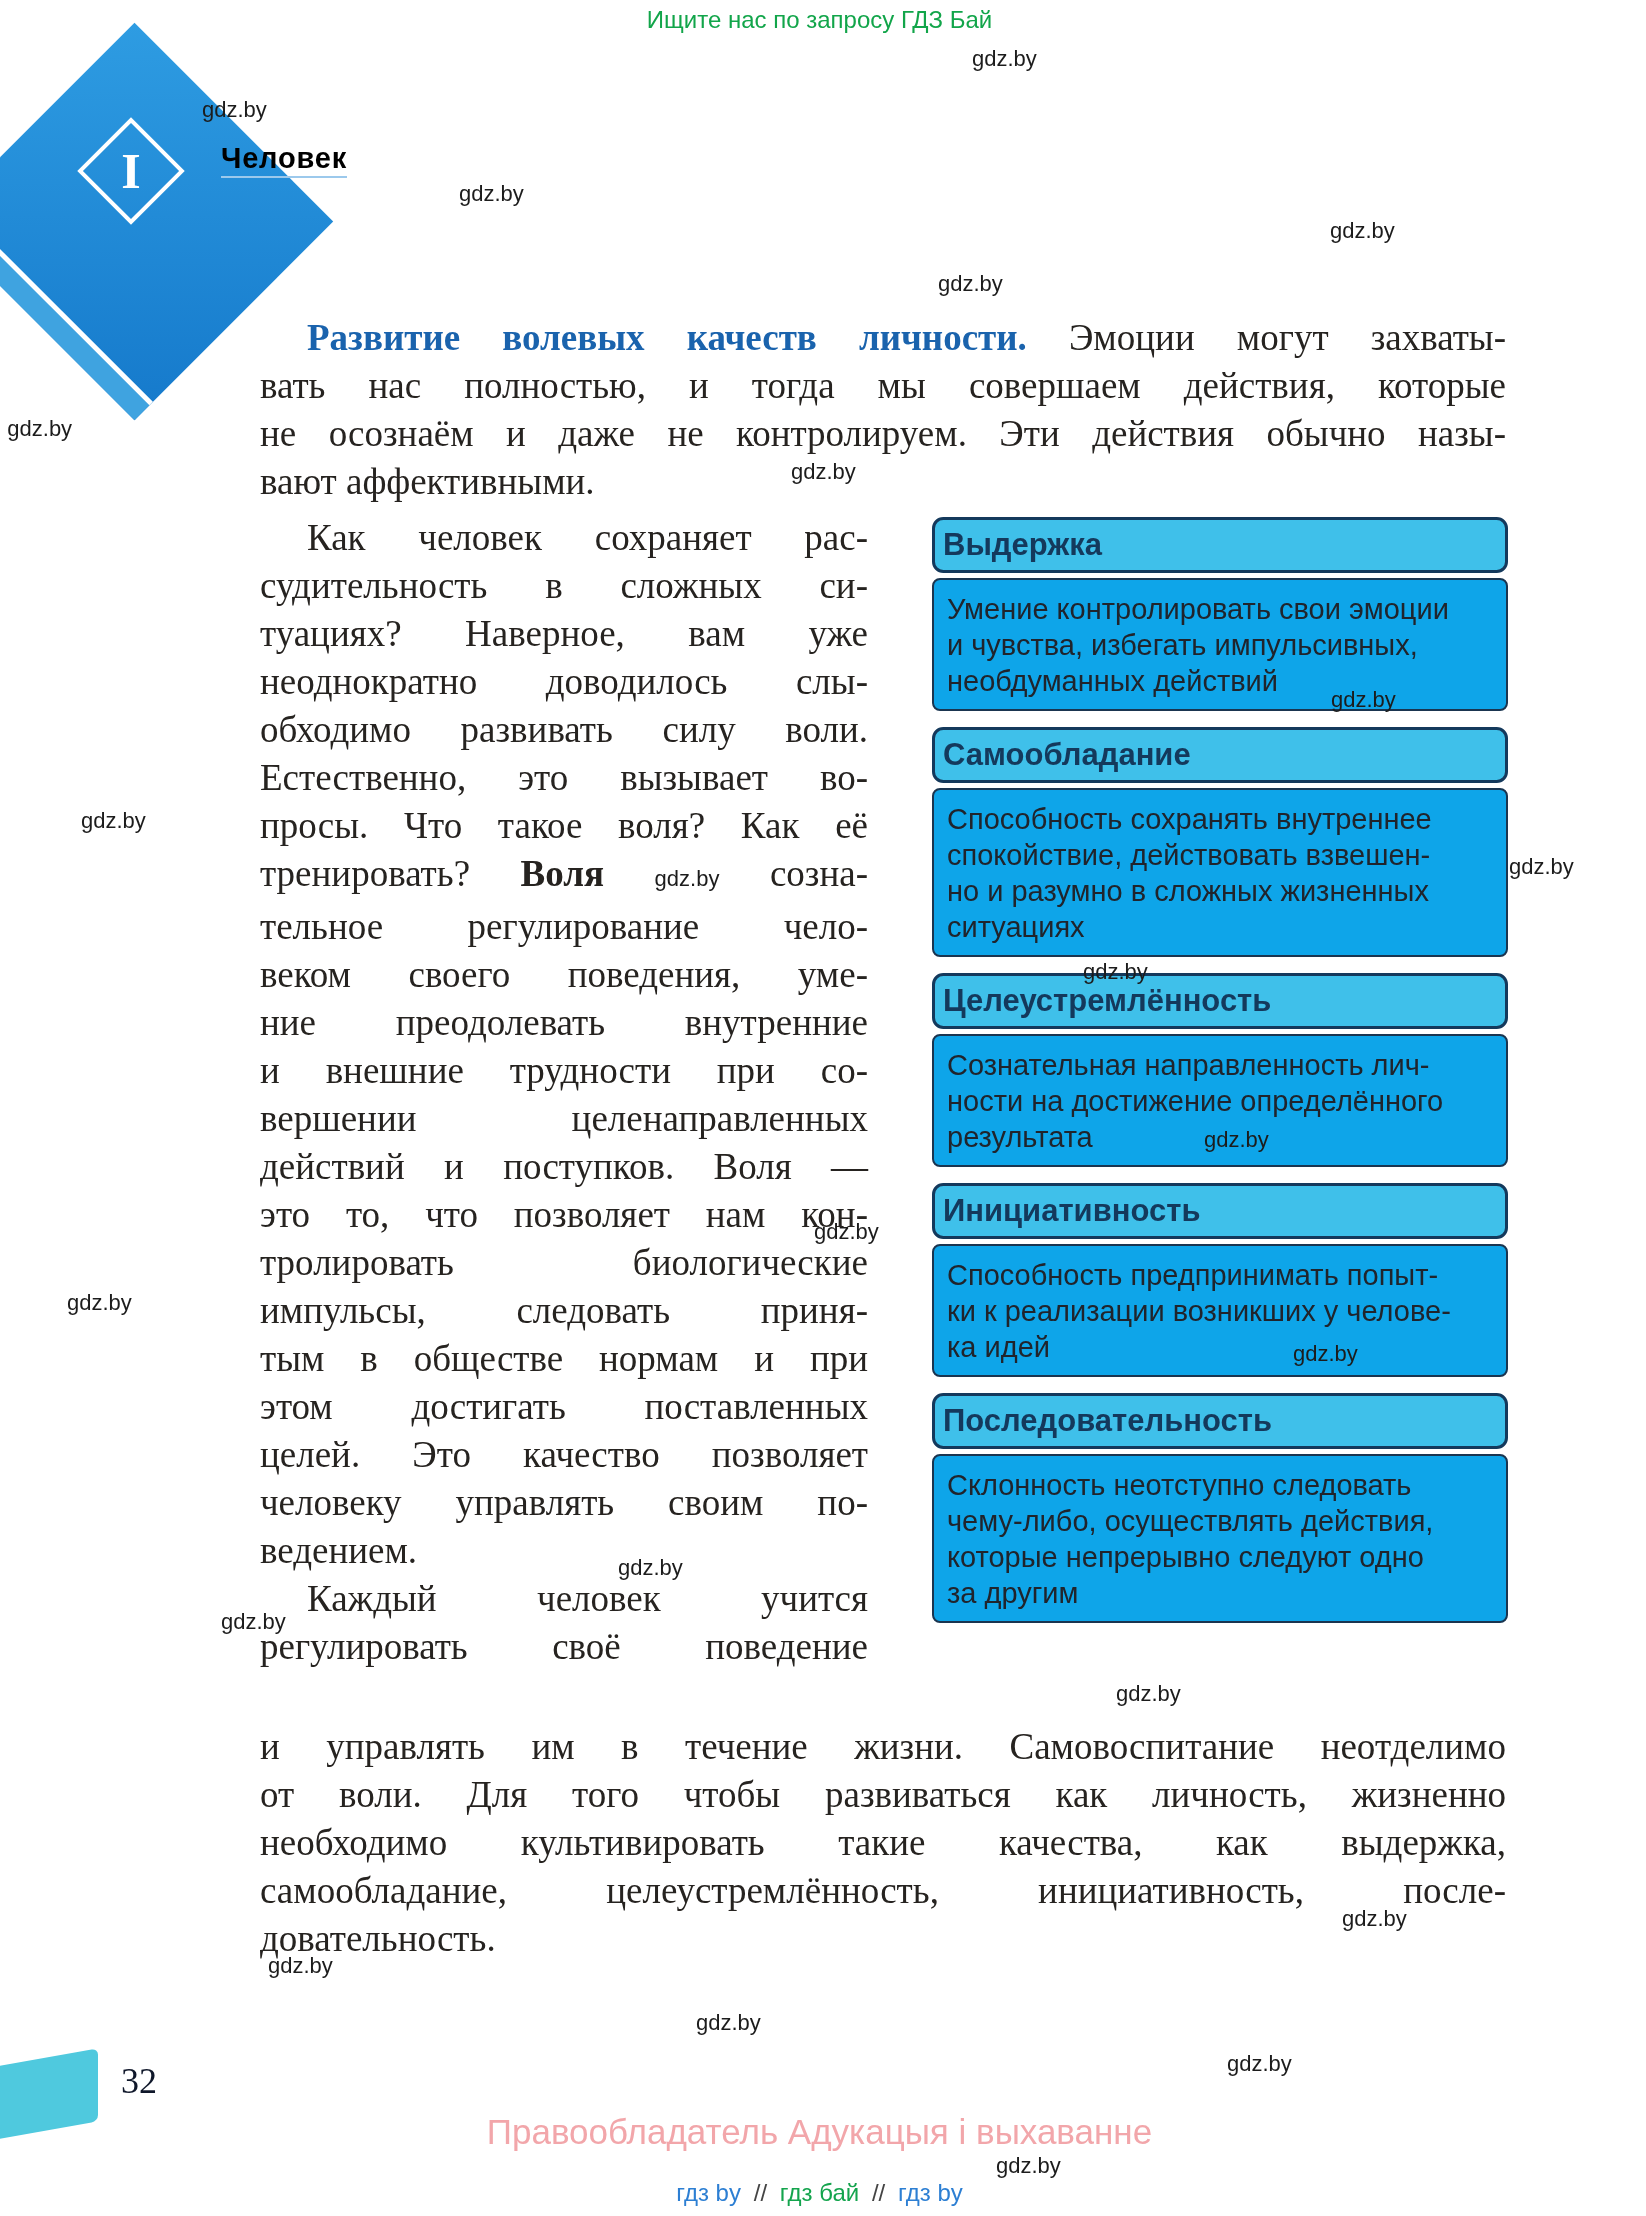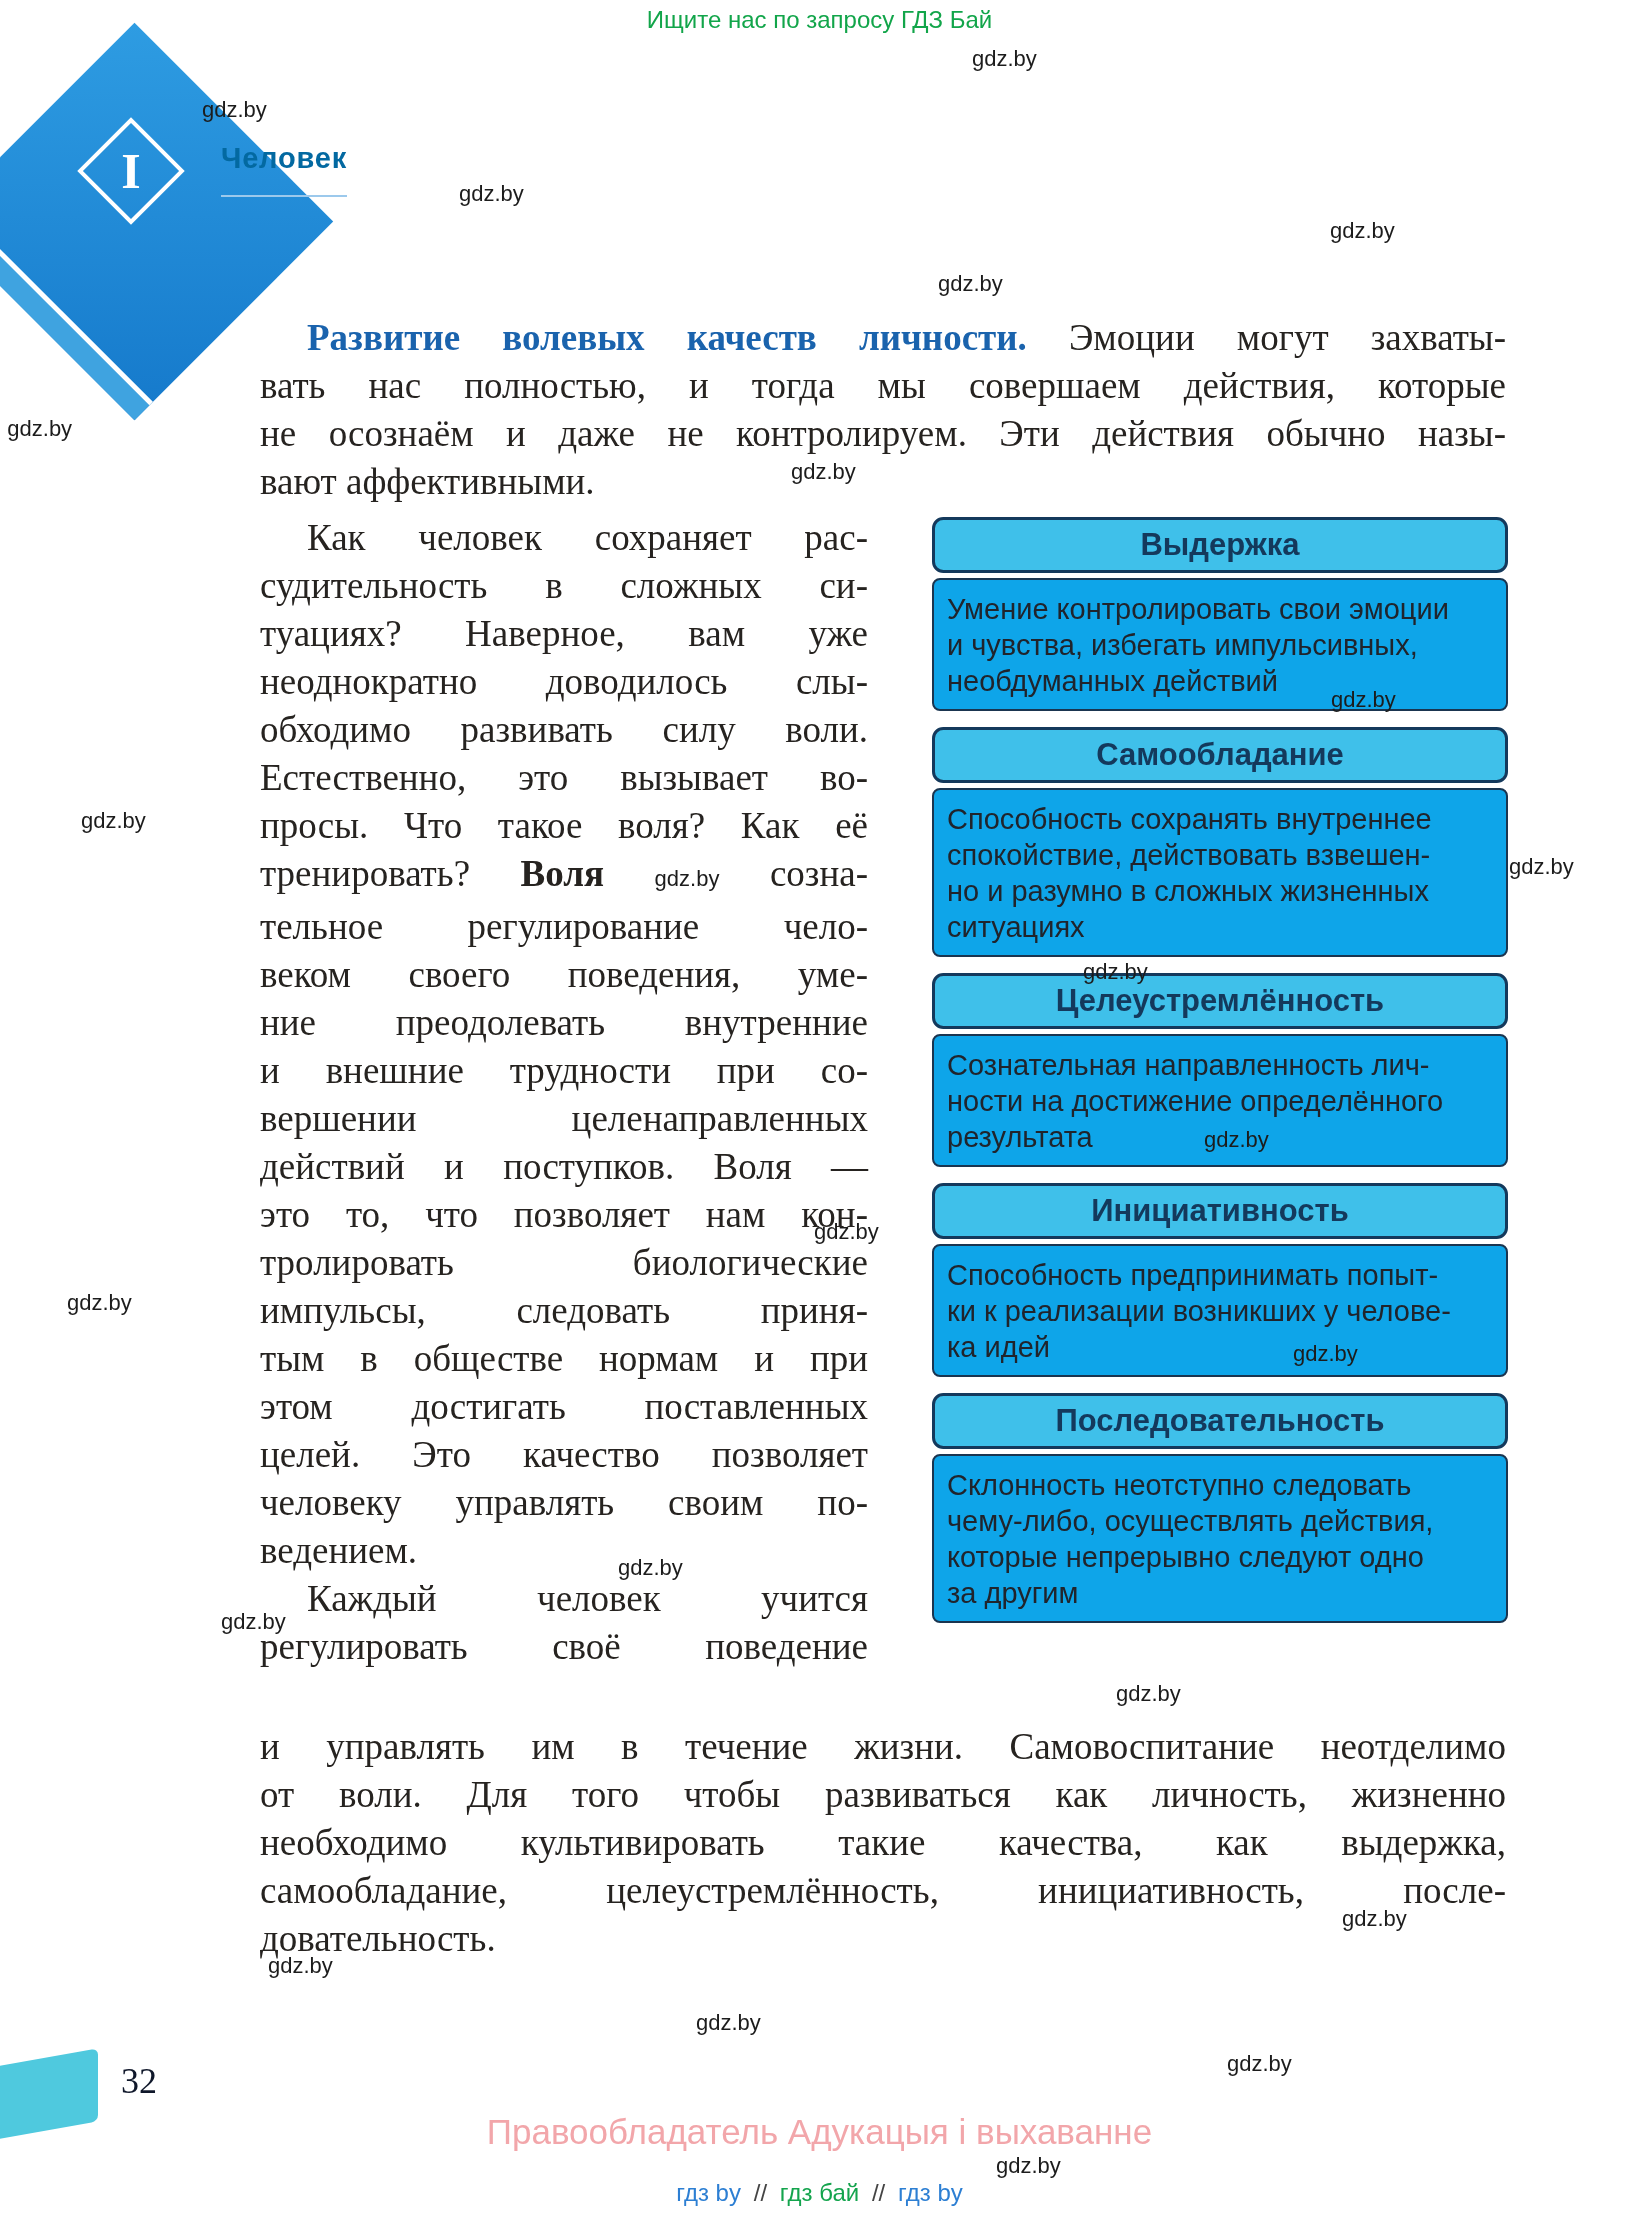--- a/index.html
+++ b/index.html
@@ -13,37 +13,37 @@
   .corner-diamond{position:absolute;left:-5.6px;top:81px;width:281px;height:281px;
                   transform:rotate(45deg);background:linear-gradient(135deg,#2e9ce2,#1579cb);}
   .corner-stripe{position:absolute;left:0;right:0;bottom:21px;height:4.8px;background:#ffffff;}
   .corner-tail{position:absolute;left:0;right:0;bottom:0;height:21px;background:#3fa3e0;}
   .numeral-diamond{position:absolute;left:93px;top:133px;width:76px;height:76px;
                    transform:rotate(45deg);border:4px solid #ffffff;box-sizing:border-box;}
   .numeral{position:absolute;left:93px;top:133px;width:76px;height:76px;display:flex;
            align-items:center;justify-content:center;color:#ffffff;font-size:50px;font-weight:bold;}
 
   .chapter-title{position:absolute;left:221px;top:142px;font-family:"Liberation Sans", sans-serif;
-                 font-size:29px;font-weight:bold;color:#0369a1;border-bottom:2.4px solid #9cc9ec;
-                 padding-bottom:20px;letter-spacing:0.8px;}
+                 font-size:29px;font-weight:bold;color:#000000;border-bottom:2.4px solid #9cc9ec;
+                 padding-bottom:1px;letter-spacing:0.8px;}
 
   .para{position:absolute;font-size:37px;}
   .para .line{line-height:48px;text-align:justify;text-align-last:justify;}
   .para .line.flush{text-align-last:left;}
   .para .line.indent{text-indent:47px;}
   .intro{left:260px;top:314px;width:1246px;}
   .column{left:260px;top:514px;width:608px;}
   .outro{left:260px;top:1723px;width:1246px;}
   .hb{color:#1a63ad;font-weight:bold;}
   .b{font-weight:bold;}
   .wmi{font-family:"Liberation Sans", sans-serif;font-size:22px;color:#1c1c1c;font-weight:normal;}
 
   .boxes{position:absolute;left:932px;top:517px;width:576px;
          font-family:"Liberation Sans", sans-serif;box-sizing:border-box;}
-  .box-head{background:#3fc0ea;border:3.2px solid #14395c;border-radius:11.3px;text-align:center;
+  .box-head{background:#3fc0ea;border:3.2px solid #14395c;border-radius:11.3px;text-align:left;
             font-weight:bold;font-size:31px;line-height:42px;padding:4px 8px;color:#14395c;
             box-sizing:border-box;}
   .box-body{border:2.4px solid #1a3550;border-radius:8px;background:#0ea5e9;margin-top:5px;
             margin-bottom:16px;padding:10.5px 13px;font-size:29px;color:#20242c;box-sizing:border-box;}
   .box-line{line-height:36px;}
 
   .wm{position:absolute;font-family:"Liberation Sans", sans-serif;font-size:22px;color:#1c1c1c;z-index:5;}
 
   .footer-ribbon{position:absolute;left:0;top:2057px;width:98px;height:73px;background:#4fc9de;
                  transform:skewY(-10deg);border-radius:0 6.4px 6.4px 0;}

